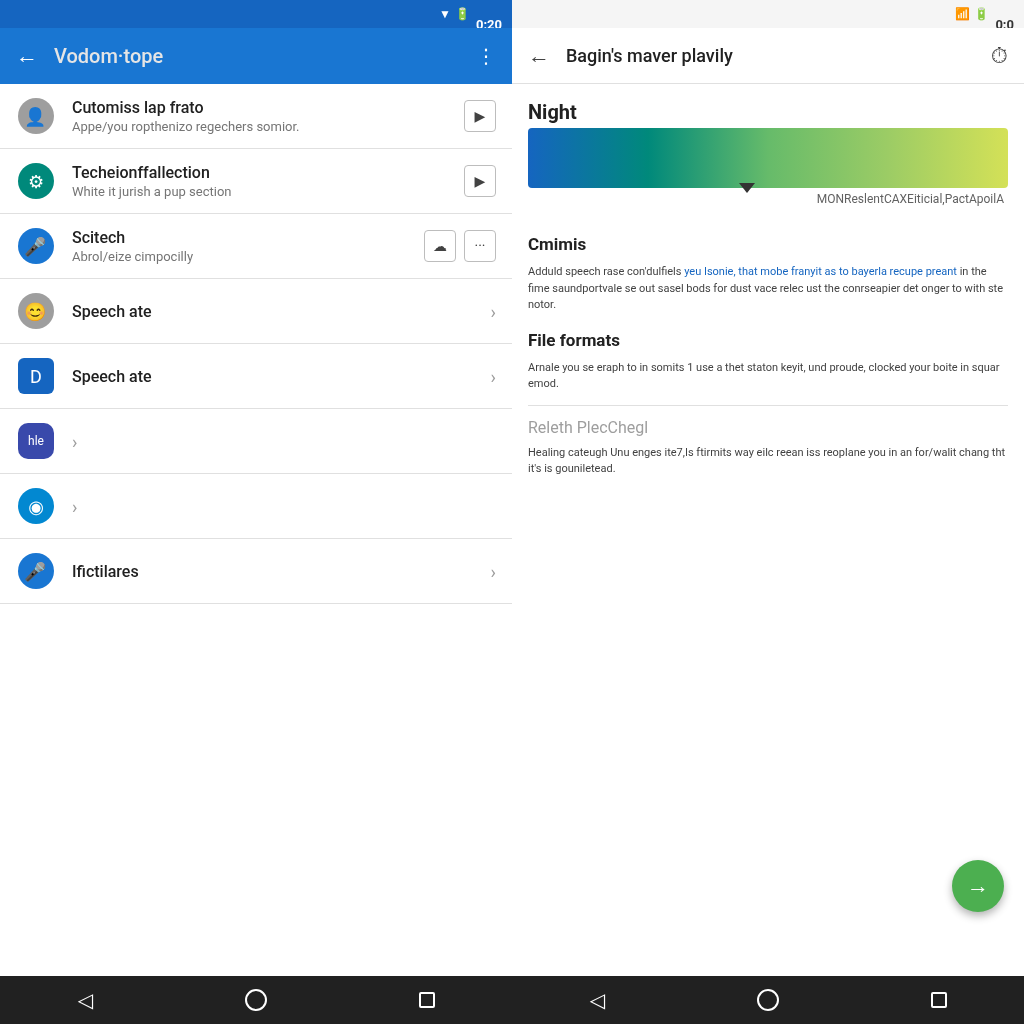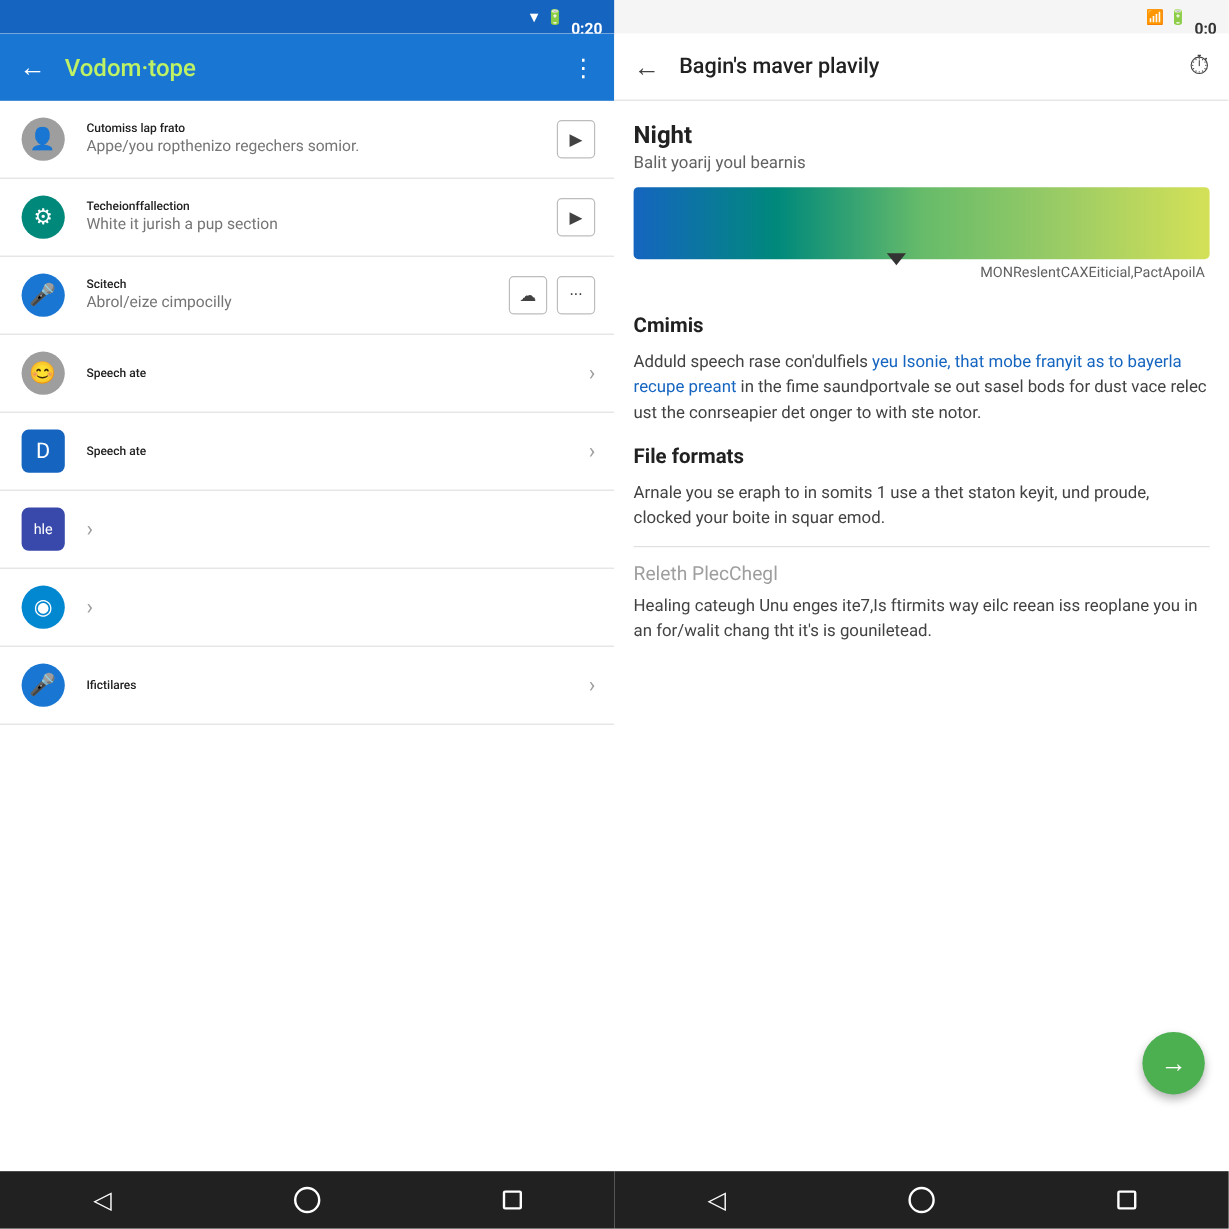--- a/index.html
+++ b/index.html
@@ -59,21 +59,21 @@
     .left-header {
       background: #1976D2;
       height: 56px;
       display: flex;
       align-items: center;
       padding: 0 16px;
       gap: 16px;
       flex-shrink: 0;
     }
     .left-header-title {
-      color: #bef264;
+      color: #e5e5e5;
       font-size: 20px;
       font-weight: 500;
       flex: 1;
     }
     .header-icon {
       color: white;
       font-size: 20px;
       cursor: pointer;
     }
     .back-arrow {
@@ -128,21 +128,21 @@
     .icon-blue { background: #1976D2; color: white; }
     .icon-teal { background: #00897B; color: white; }
     .icon-blue2 { background: #1565C0; color: white; }
     .icon-indigo { background: #3949AB; color: white; }
     .icon-blue3 { background: #0288D1; color: white; }
 
     .menu-item-content {
       flex: 1;
     }
     .menu-item-title {
-      font-size: 10px;
+      font-size: 16px;
       font-weight: 500;
       color: #212121;
     }
     .menu-item-subtitle {
       font-size: 13px;
       color: #757575;
       margin-top: 2px;
     }
 
     .menu-item-actions {
@@ -253,21 +253,21 @@
     .content-section {
       margin-top: 16px;
     }
     .content-heading {
       font-size: 17px;
       font-weight: bold;
       color: #212121;
       margin-bottom: 10px;
     }
     .content-text {
-      font-size: 14px;
+      font-size: 11px;
       color: #424242;
       line-height: 1.5;
       margin-bottom: 4px;
     }
     .content-text .blue-text {
       color: #1565C0;
     }
 
     .divider {
       height: 1px;
@@ -436,21 +436,21 @@
         <div class="menu-item-content">
           <div class="menu-item-title">Speech ate</div>
         </div>
         <div class="menu-item-actions">
           <span class="chevron-right">›</span>
         </div>
       </div>
 
       <div class="menu-item">
         <div class="menu-item-icon">
-          <div class="icon-square icon-indigo" style="font-size:12px;">hle</div>
+          <div class="icon-square icon-indigo" style="font-size:12px;border-radius:10px;">hle</div>
         </div>
         <div class="menu-item-actions">
           <span class="chevron-right">›</span>
         </div>
       </div>
 
       <div class="menu-item">
         <div class="menu-item-icon">
           <div class="icon-circle icon-blue3">◉</div>
         </div>
@@ -477,21 +477,20 @@
   <div class="right-panel-wrapper">
     <div class="right-panel">
       <div class="right-header">
         <span class="back-arrow" style="color:#424242;">←</span>
         <span class="right-header-title">Bagin's maver plavily</span>
         <span class="right-header-icon">⏱</span>
       </div>
 
       <div class="right-content">
         <div class="section-title">Night</div>
-        <div class="section-subtitle">Balit yoarij youl bearnis</div>
 
         <div class="chart-container">
           <div class="chart-bar"></div>
           <div class="chart-indicator"></div>
           <div class="chart-labels">
             <span>MON</span>
             <span>Reslent</span>
             <span>CAX</span>
             <span>Eiticial,</span>
             <span>Pact</span>

